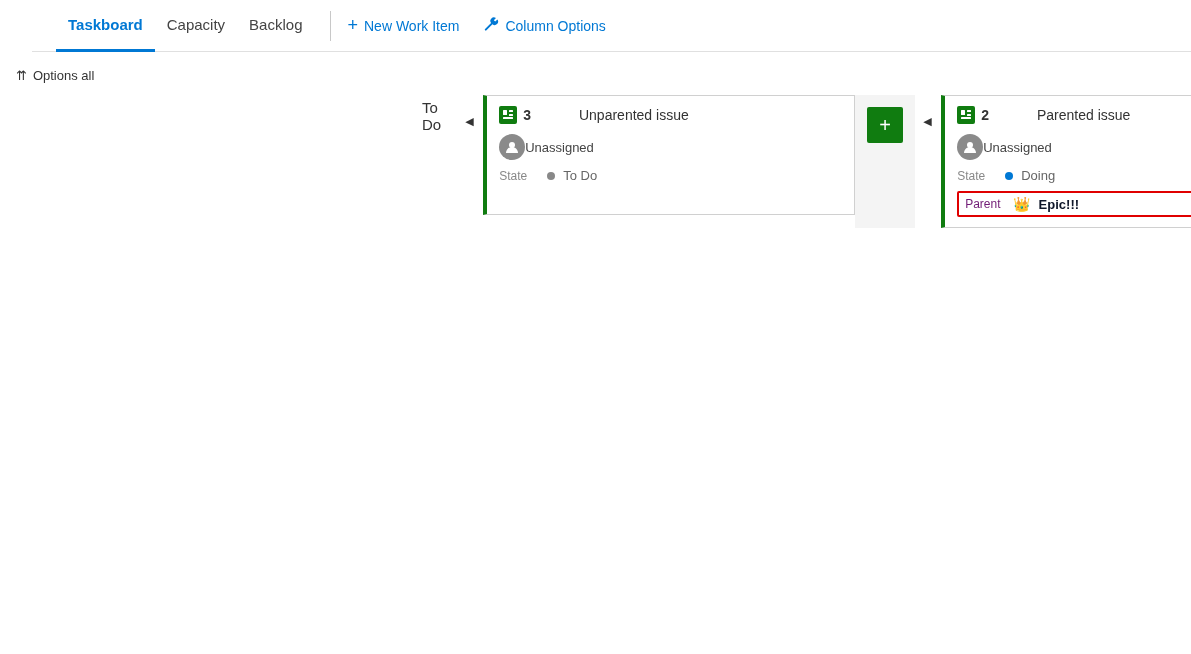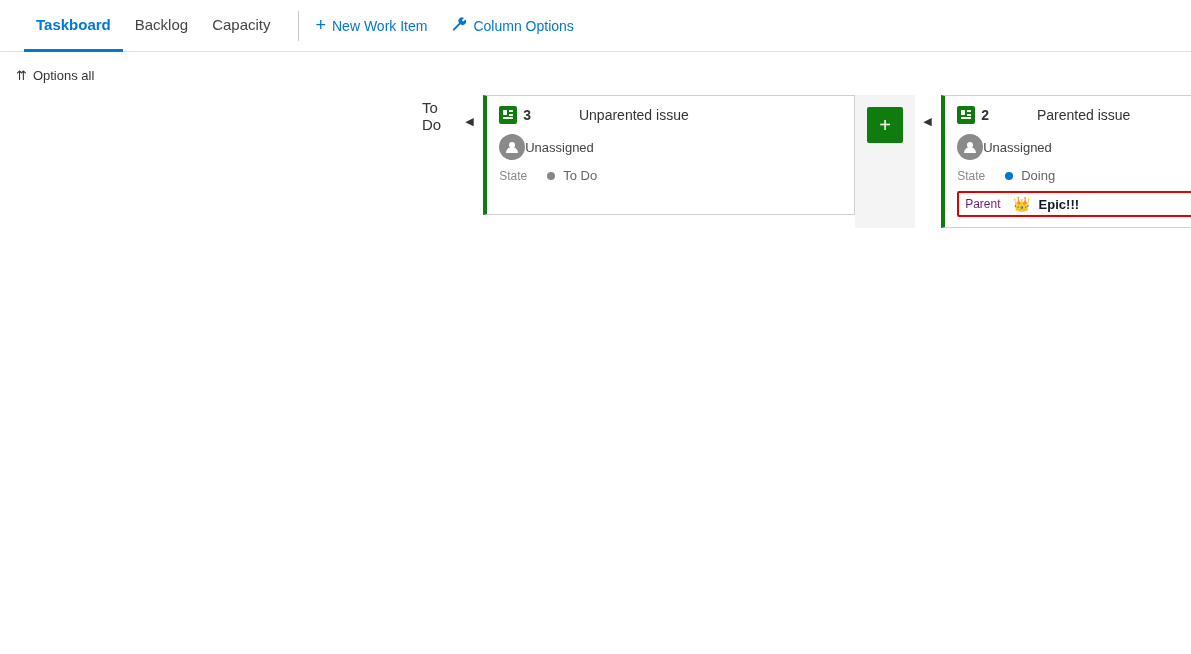--- a/index.html
+++ b/index.html
@@ -5,20 +5,21 @@
     * { box-sizing: border-box; margin: 0; padding: 0; }
     body { font-family: 'Segoe UI', Arial, sans-serif; font-size: 14px; color: #333; background: #fff; }
 
     
     .nav-bar {
       display: flex;
       align-items: center;
       padding: 0 24px;
       border-bottom: 1px solid #e0e0e0;
       height: 52px;
+      margin-left: 32px;
     }
     .nav-tabs {
       display: flex;
       align-items: stretch;
       height: 100%;
     }
     .nav-tab {
       display: flex;
       align-items: center;
       padding: 0 12px;
@@ -265,24 +266,24 @@
   </style>
 </head>
 <body>
 
 <div class="nav-bar">
   <nav class="nav-tabs">
     <div class="nav-tab active">
       <span>Taskboard</span>
     </div>
     <div class="nav-tab">
+      <span>Capacity</span>
+    </div>
+    <div class="nav-tab">
       <span>Backlog</span>
-    </div>
-    <div class="nav-tab">
-      <span>Capacity</span>
     </div>
   </nav>
 
   <div class="nav-divider"></div>
 
   <div class="nav-actions">
     <div class="nav-action">
       <span style="font-size:18px; font-weight:300;">+</span>
       <span>New Work Item</span>
     </div>

